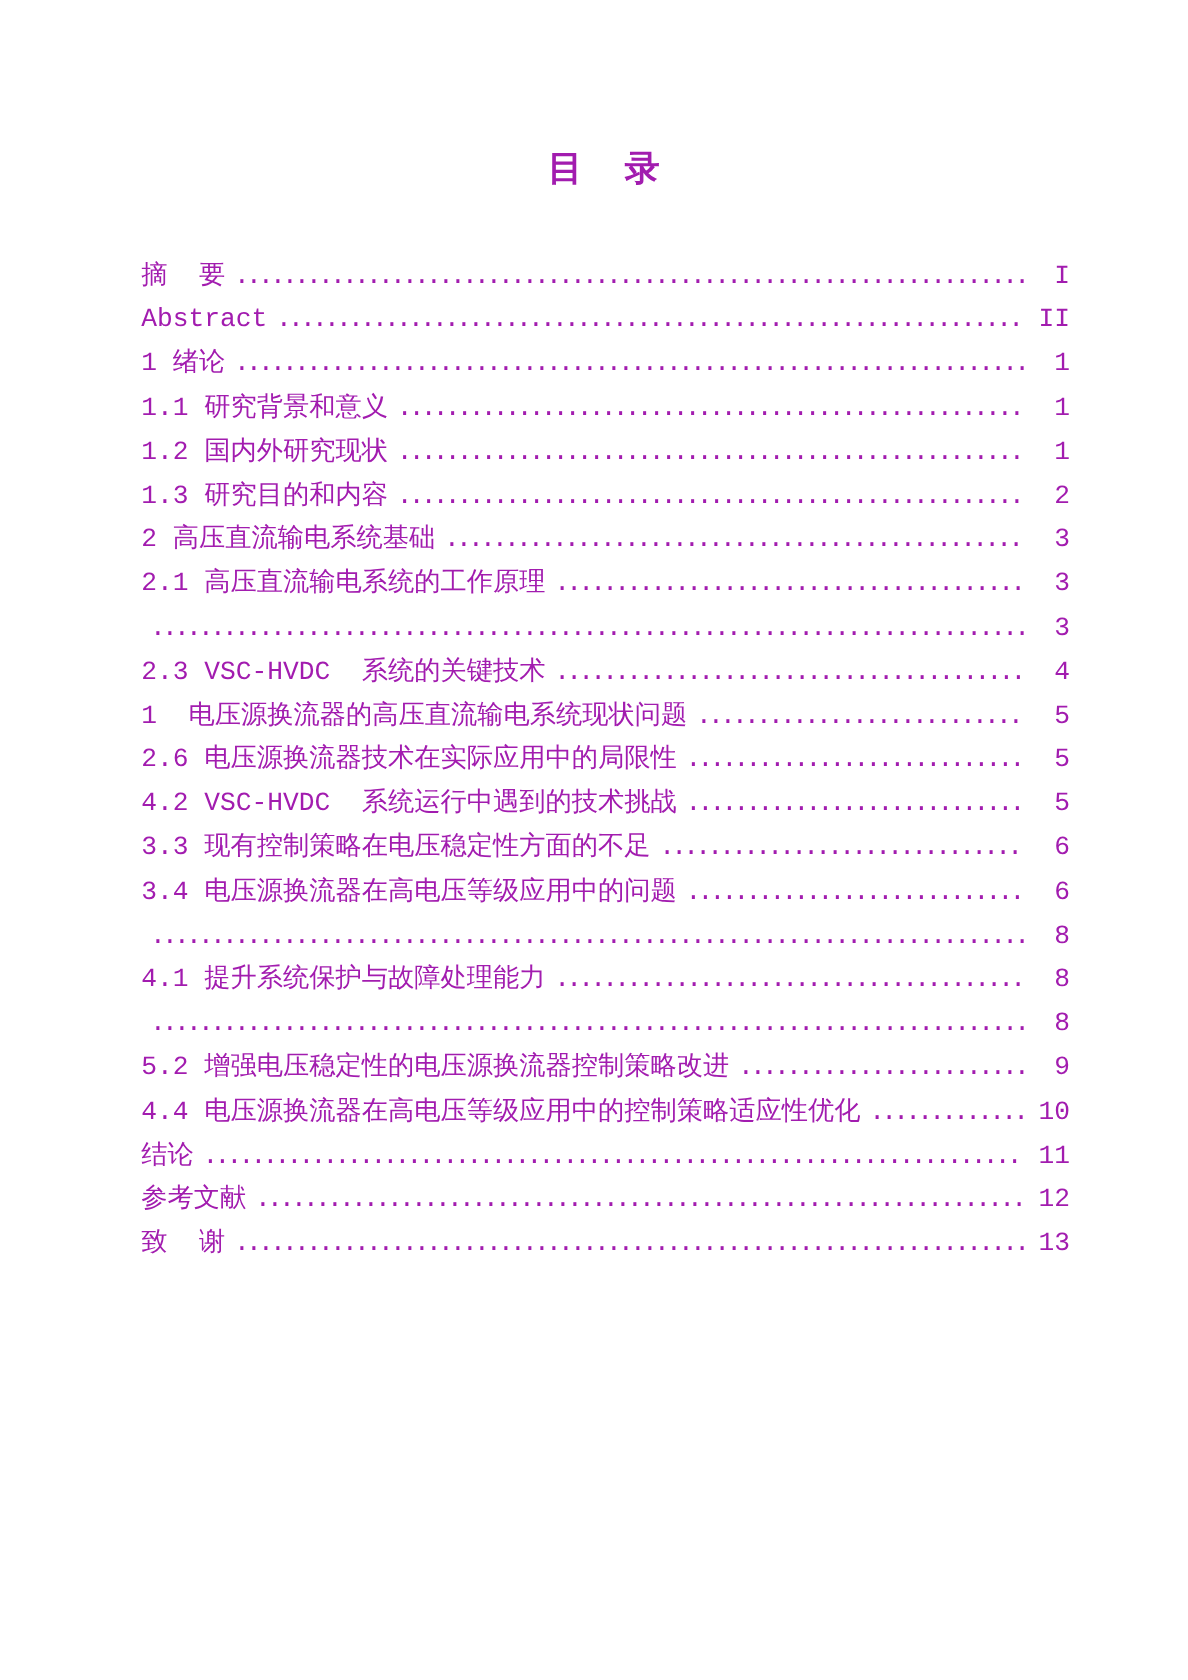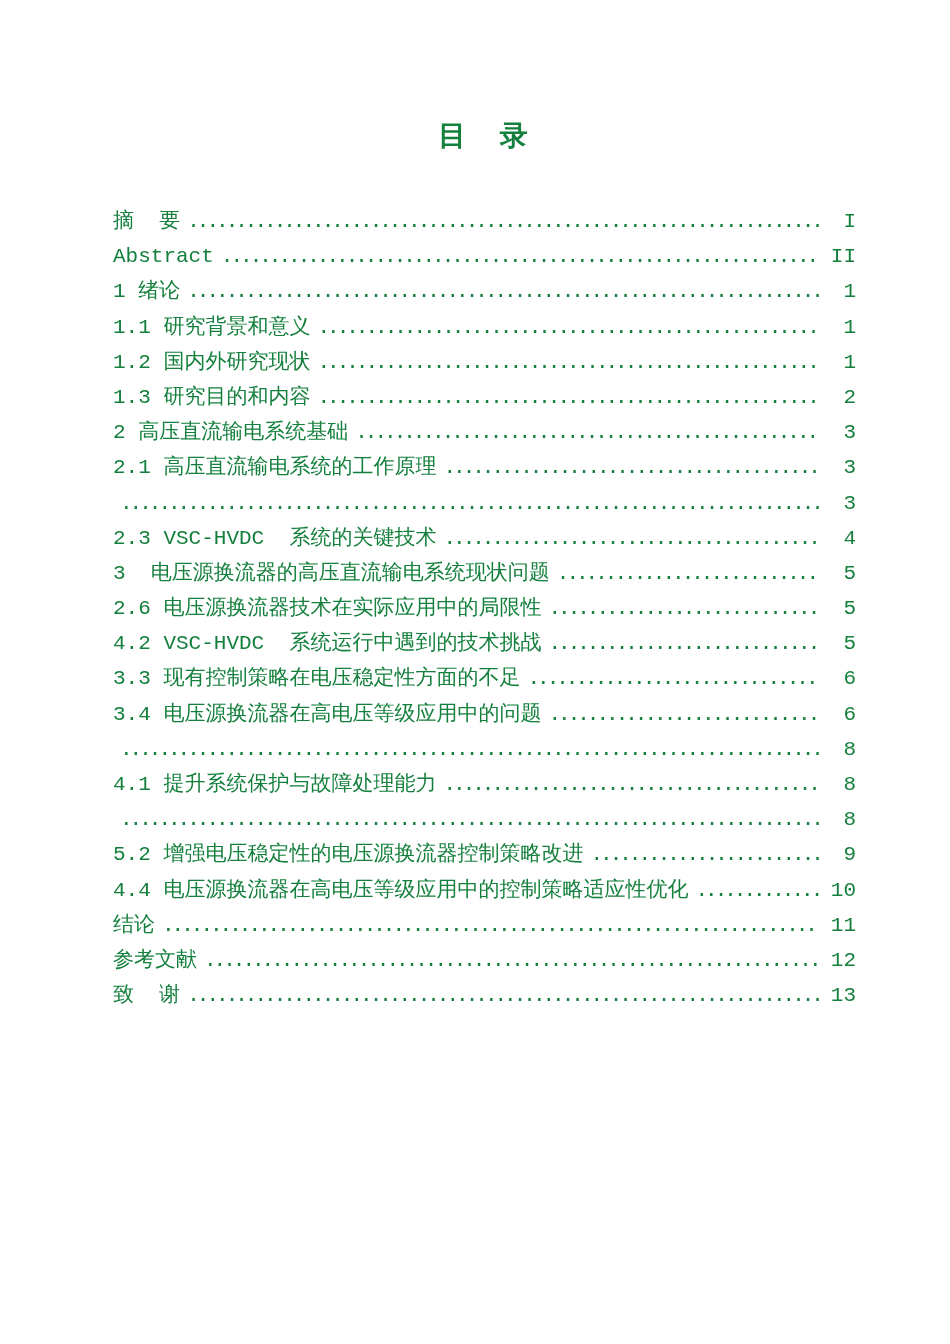--- a/index.html
+++ b/index.html
@@ -7,21 +7,21 @@
     padding: 0;
     background: #ffffff;
   }
   .page {
     position: relative;
     width: 950px;
     height: 1344px;
     background: #ffffff;
     overflow: hidden;
     font-family: "Liberation Mono", "DejaVu Sans Mono", monospace;
-    color: #15803d;
+    color: #a21caf;
   }
   .doc-title {
     position: absolute;
     top: 121px;
     left: 0;
     width: 100%;
     height: 34px;
     line-height: 34px;
     text-align: center;
     font-size: 28px;
@@ -126,21 +126,21 @@
       <span class="toc-page">3</span>
     </div>
 
     <div class="toc-row">
       <span class="toc-label">2.3 VSC-HVDC  系统的关键技术</span>
       <span class="toc-dots">............................................................................................................................................</span>
       <span class="toc-page">4</span>
     </div>
 
     <div class="toc-row">
-      <span class="toc-label">3  电压源换流器的高压直流输电系统现状问题</span>
+      <span class="toc-label">1  电压源换流器的高压直流输电系统现状问题</span>
       <span class="toc-dots">............................................................................................................................................</span>
       <span class="toc-page">5</span>
     </div>
 
     <div class="toc-row">
       <span class="toc-label">2.6 电压源换流器技术在实际应用中的局限性</span>
       <span class="toc-dots">............................................................................................................................................</span>
       <span class="toc-page">5</span>
     </div>
 

